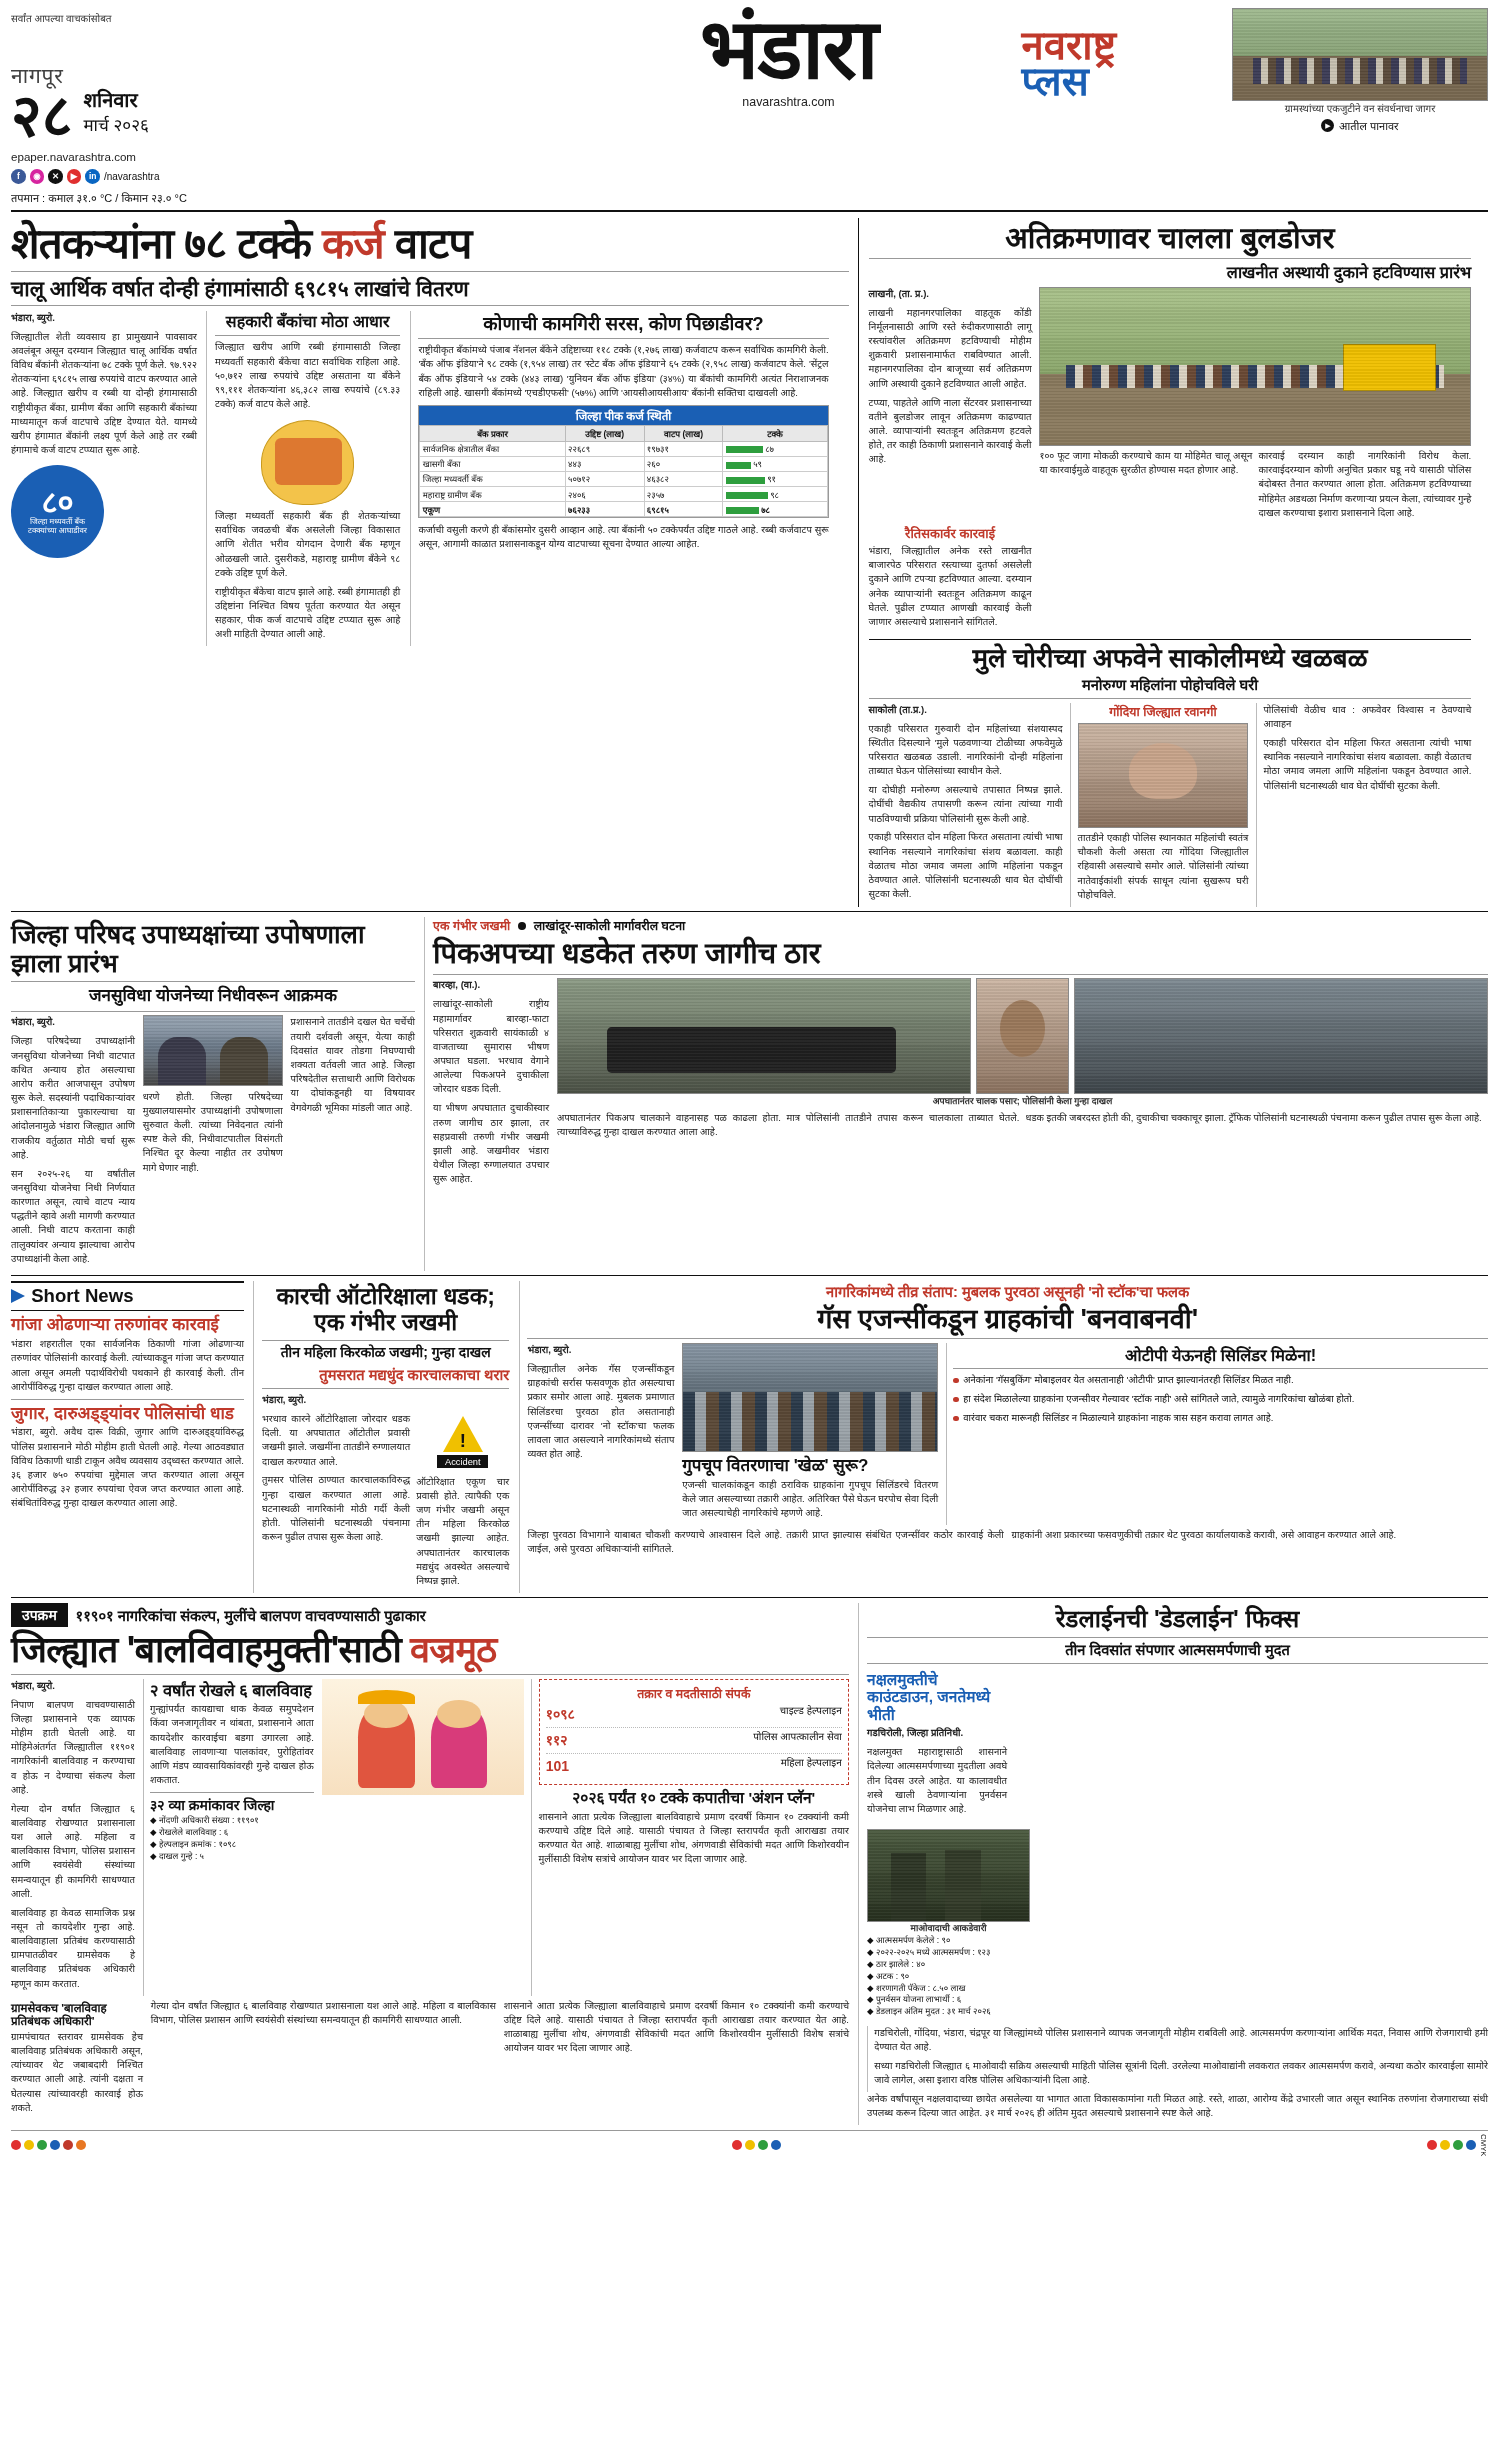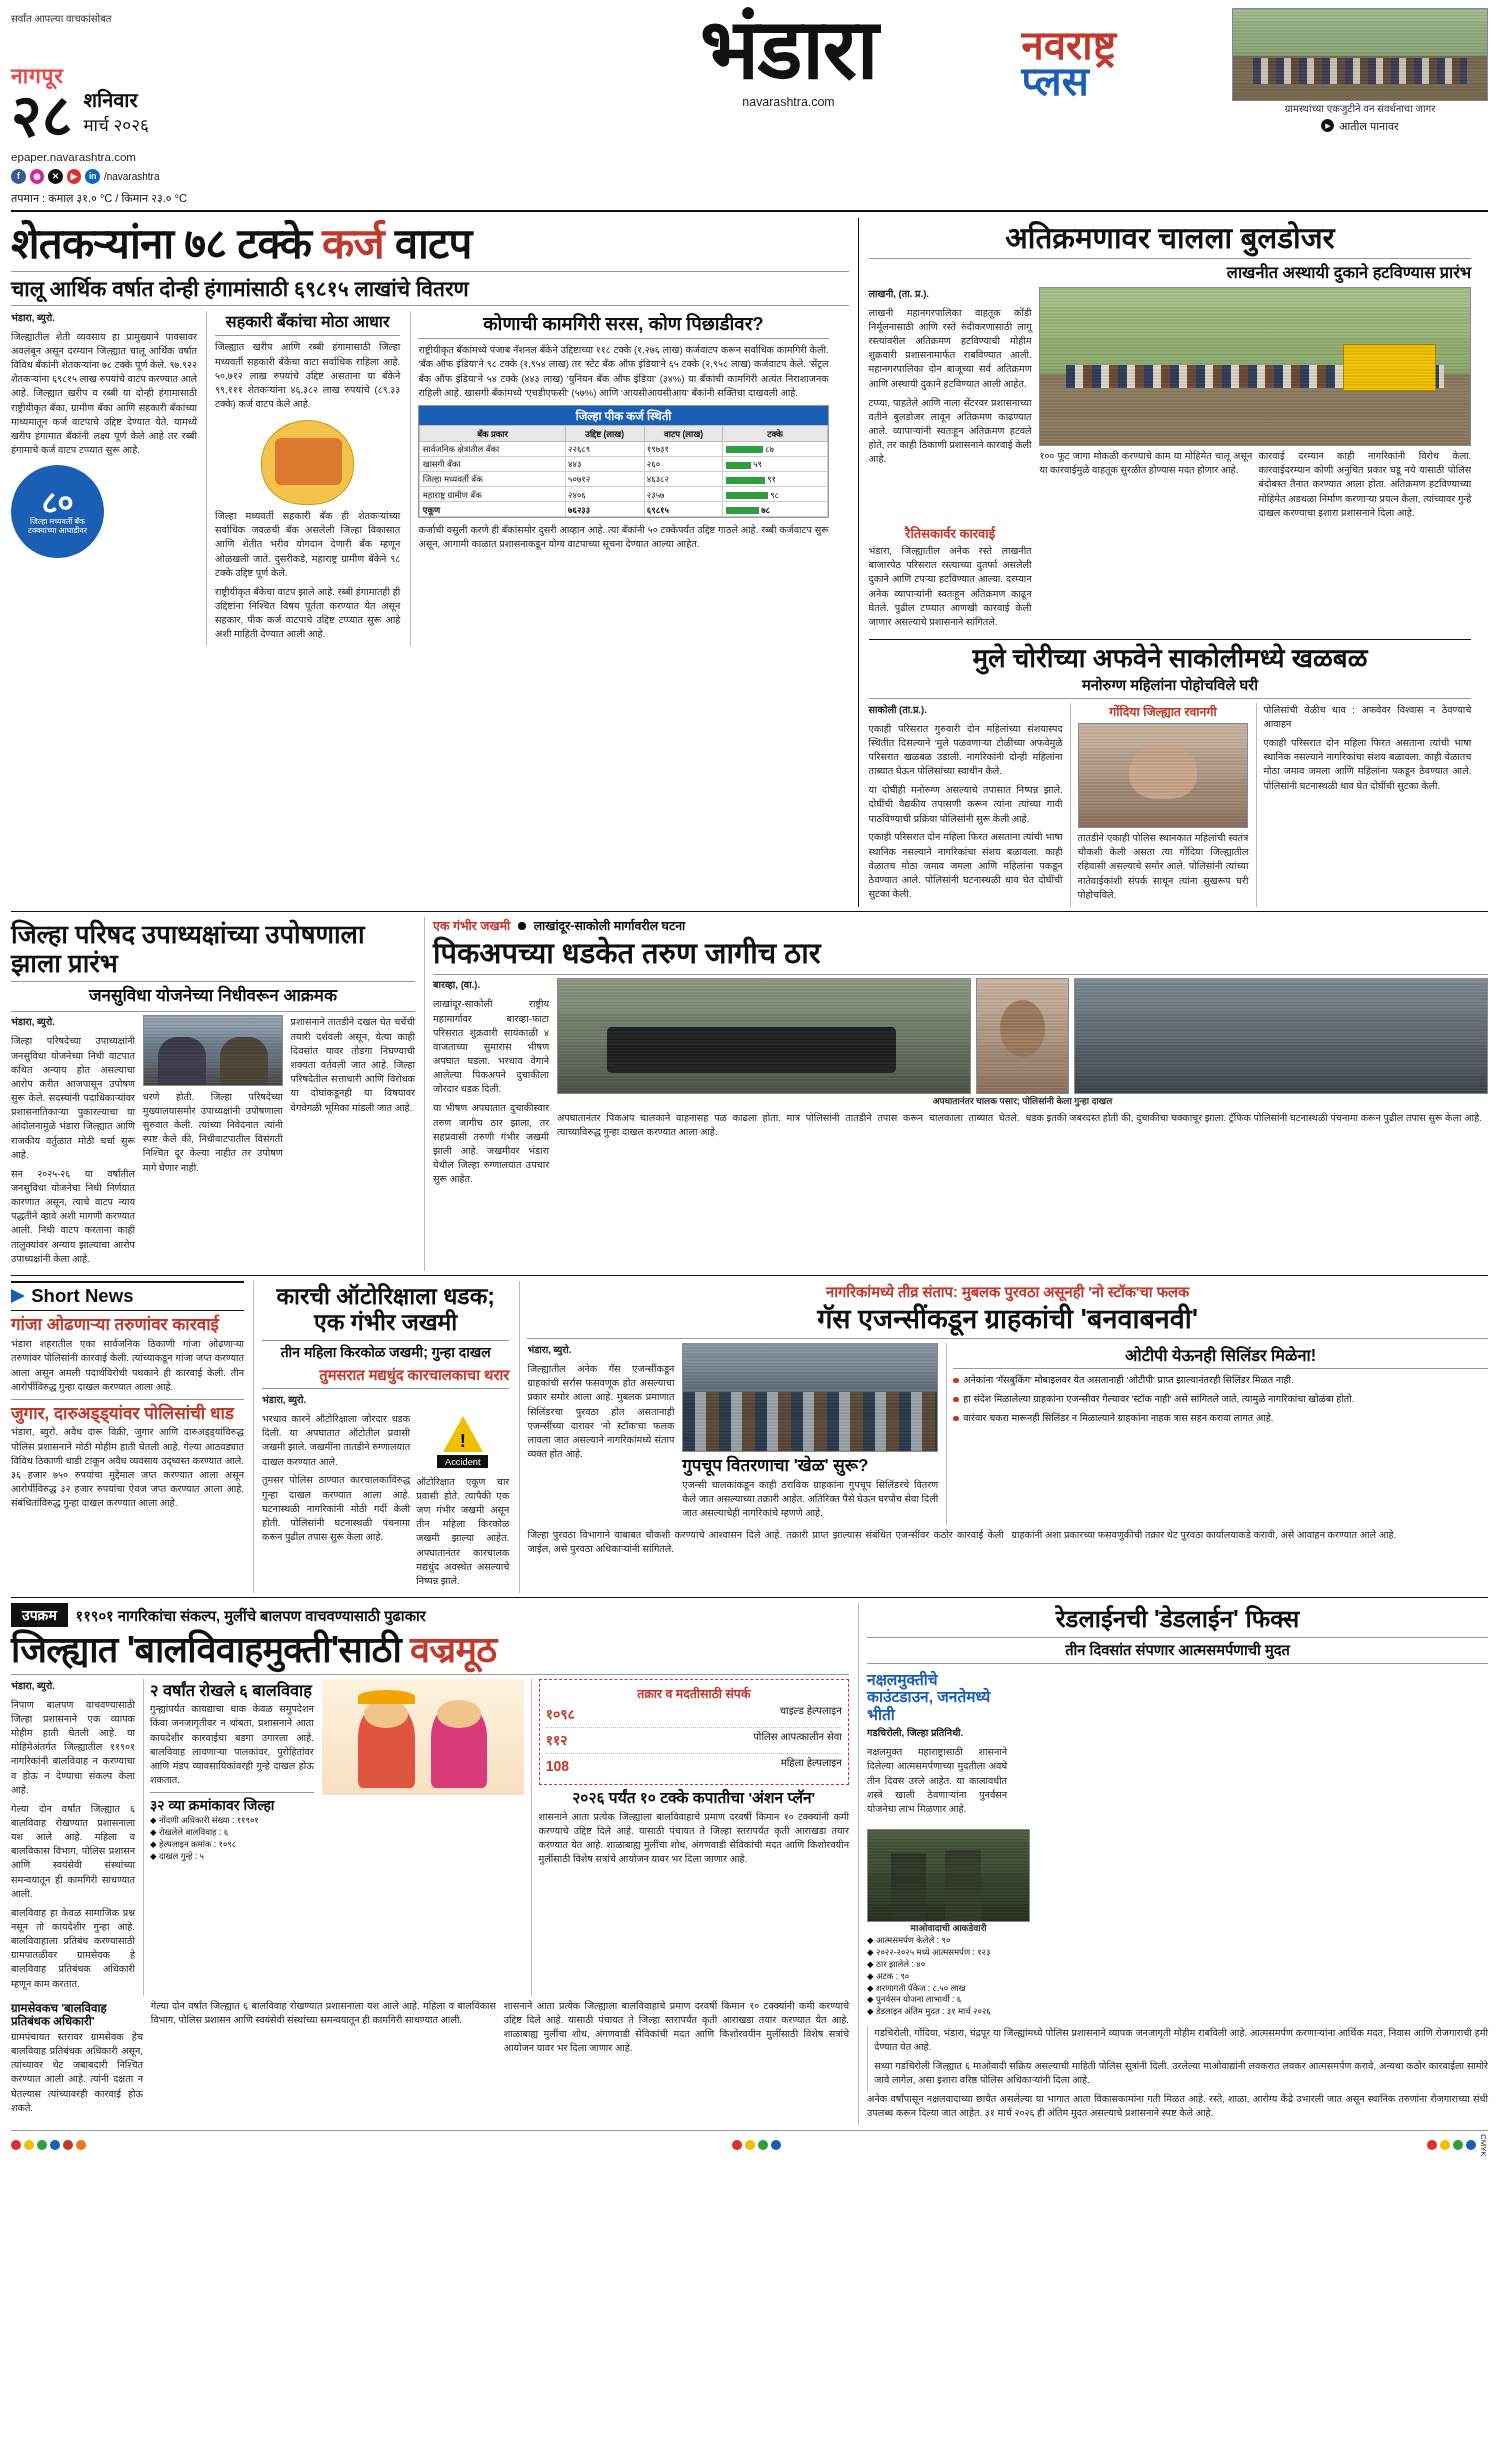--- a/index.html
+++ b/index.html
@@ -11,21 +11,21 @@
     color:#111;
     position:relative;
     overflow:hidden;
   }
   .page { width:1499px; height:2462px; position:relative; padding:7.8px 11px; }
 
   
   .masthead { display:flex; align-items:flex-start; border-bottom:2.3px solid #111; padding-bottom:4.7px; }
   .mh-left { width:334px; padding-top:3.1px; }
   .mh-tagline { font-size:10px; color:#333; margin-bottom:4.7px; }
-  .mh-city { font-size:21px; font-weight:bold; color:#ef4444; letter-spacing:0.8px;margin-top:36px; }
+  .mh-city { font-size:21px; font-weight:normal; color:#404040; letter-spacing:0.8px;margin-top:36px; }
   .mh-dateblock { display:flex; align-items:flex-end; gap:11px; margin-top:-3.1px;}
   .mh-date { font-size:59px; font-weight:bold; line-height:0.95; color:#111; }
   .mh-dayinfo { padding-bottom:7.8px; }
   .mh-day { font-size:20px; font-weight:bold; }
   .mh-month { font-size:17px; }
   .mh-site { font-size:11.6px; margin-top:6.2px; color:#222; }
   .mh-social { display:flex; align-items:center; gap:3.9px; margin-top:6.2px; font-size:10px; }
   .sicon { width:14.7px; height:14.7px; border-radius:50%; color:#fff; font-size:8.5px; display:flex; align-items:center; justify-content:center; font-weight:bold;}
   .s-fb{background:#3b5998;} .s-ig{background:#d6249f;} .s-x{background:#111;} .s-yt{background:#e02f2f;} .s-in{background:#0a66c2;}
   .mh-temp { font-size:11px; margin-top:6.2px; color:#111; }
@@ -514,21 +514,21 @@
               <div style="text-align:center;font-weight:bold;font-size:12.4px;color:#c0392b;">तक्रार व मदतीसाठी संपर्क</div>
               <div class="contact-row">
                 <span class="contact-num">१०९८</span>
                 <span>चाइल्ड हेल्पलाइन</span>
               </div>
               <div class="contact-row">
                 <span class="contact-num">११२</span>
                 <span>पोलिस आपत्कालीन सेवा</span>
               </div>
               <div class="contact-row" style="border:0">
-                <span class="contact-num">108</span>
+                <span class="contact-num">101</span>
                 <span>महिला हेल्पलाइन</span>
               </div>
             </div>
             <h3 class="head" style="font-size:15.5px;margin-top:4.7px;text-align:center;">२०२६ पर्यंत १० टक्के कपातीचा 'अंशन प्लॅन'</h3>
             <p class="body">शासनाने आता प्रत्येक जिल्ह्याला बालविवाहाचे प्रमाण दरवर्षी किमान १० टक्क्यांनी कमी करण्याचे उद्दिष्ट दिले आहे. यासाठी पंचायत ते जिल्हा स्तरापर्यंत कृती आराखडा तयार करण्यात येत आहे. शाळाबाह्य मुलींचा शोध, अंगणवाडी सेविकांची मदत आणि किशोरवयीन मुलींसाठी विशेष सत्रांचे आयोजन यावर भर दिला जाणार आहे.</p>
           </div>
         </div>
       </div>
 
       <div style="display:flex;gap:7.8px;margin-top:3.1px;">

